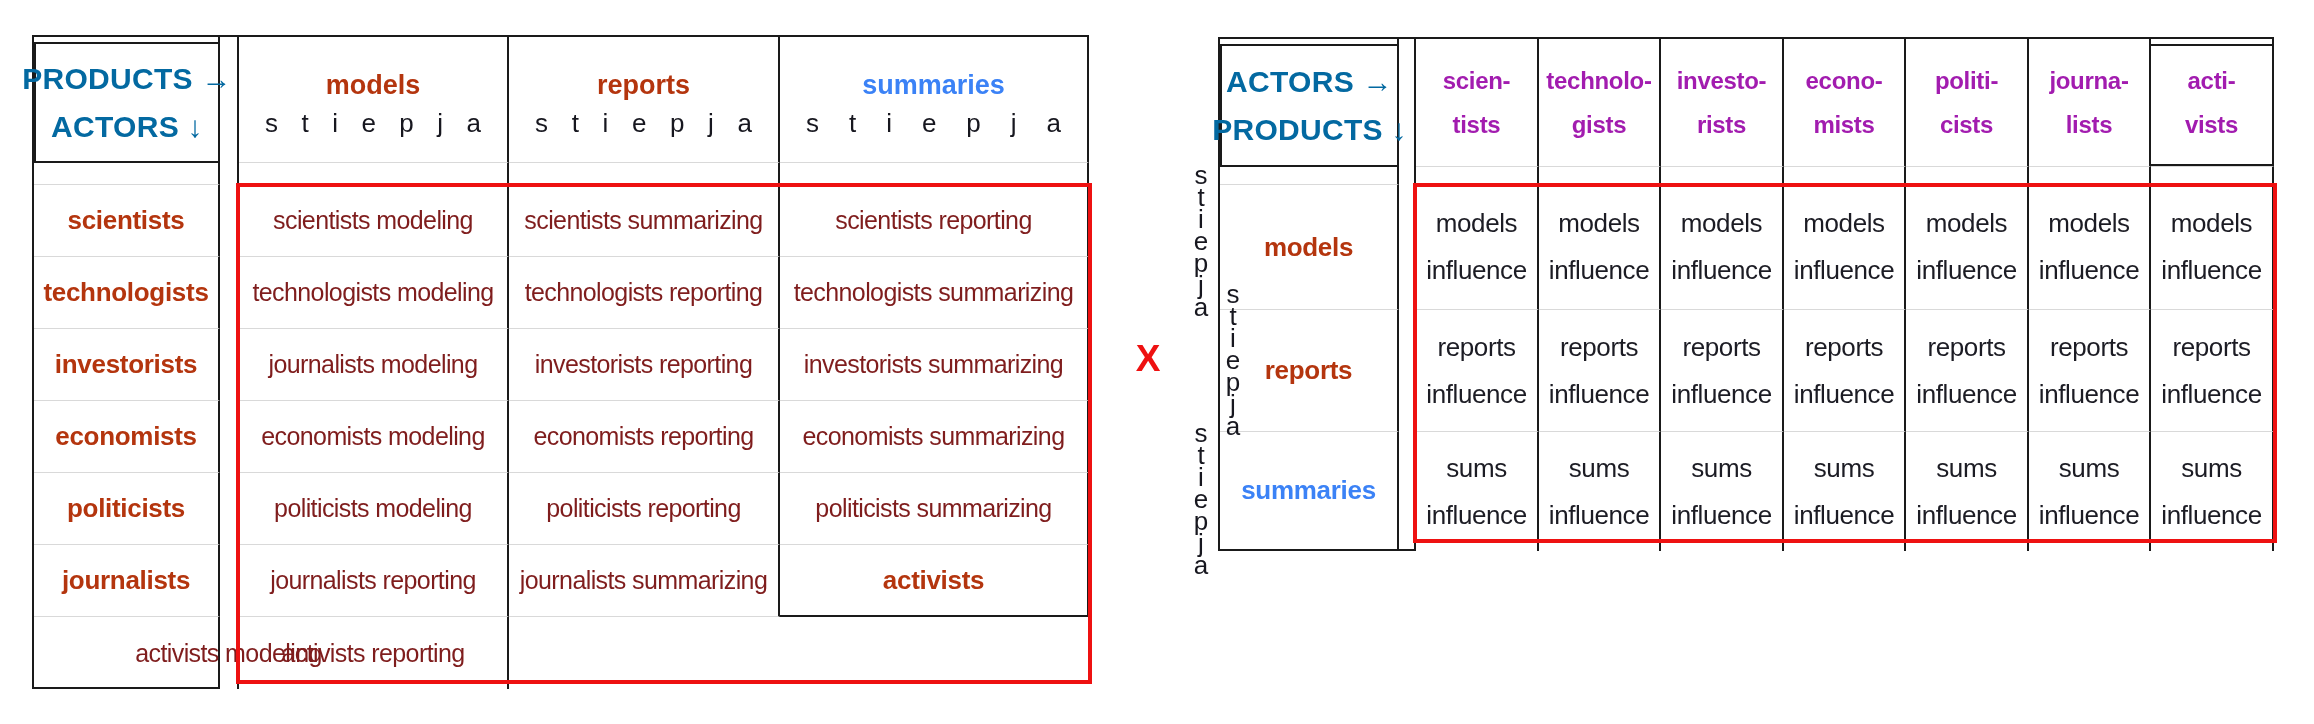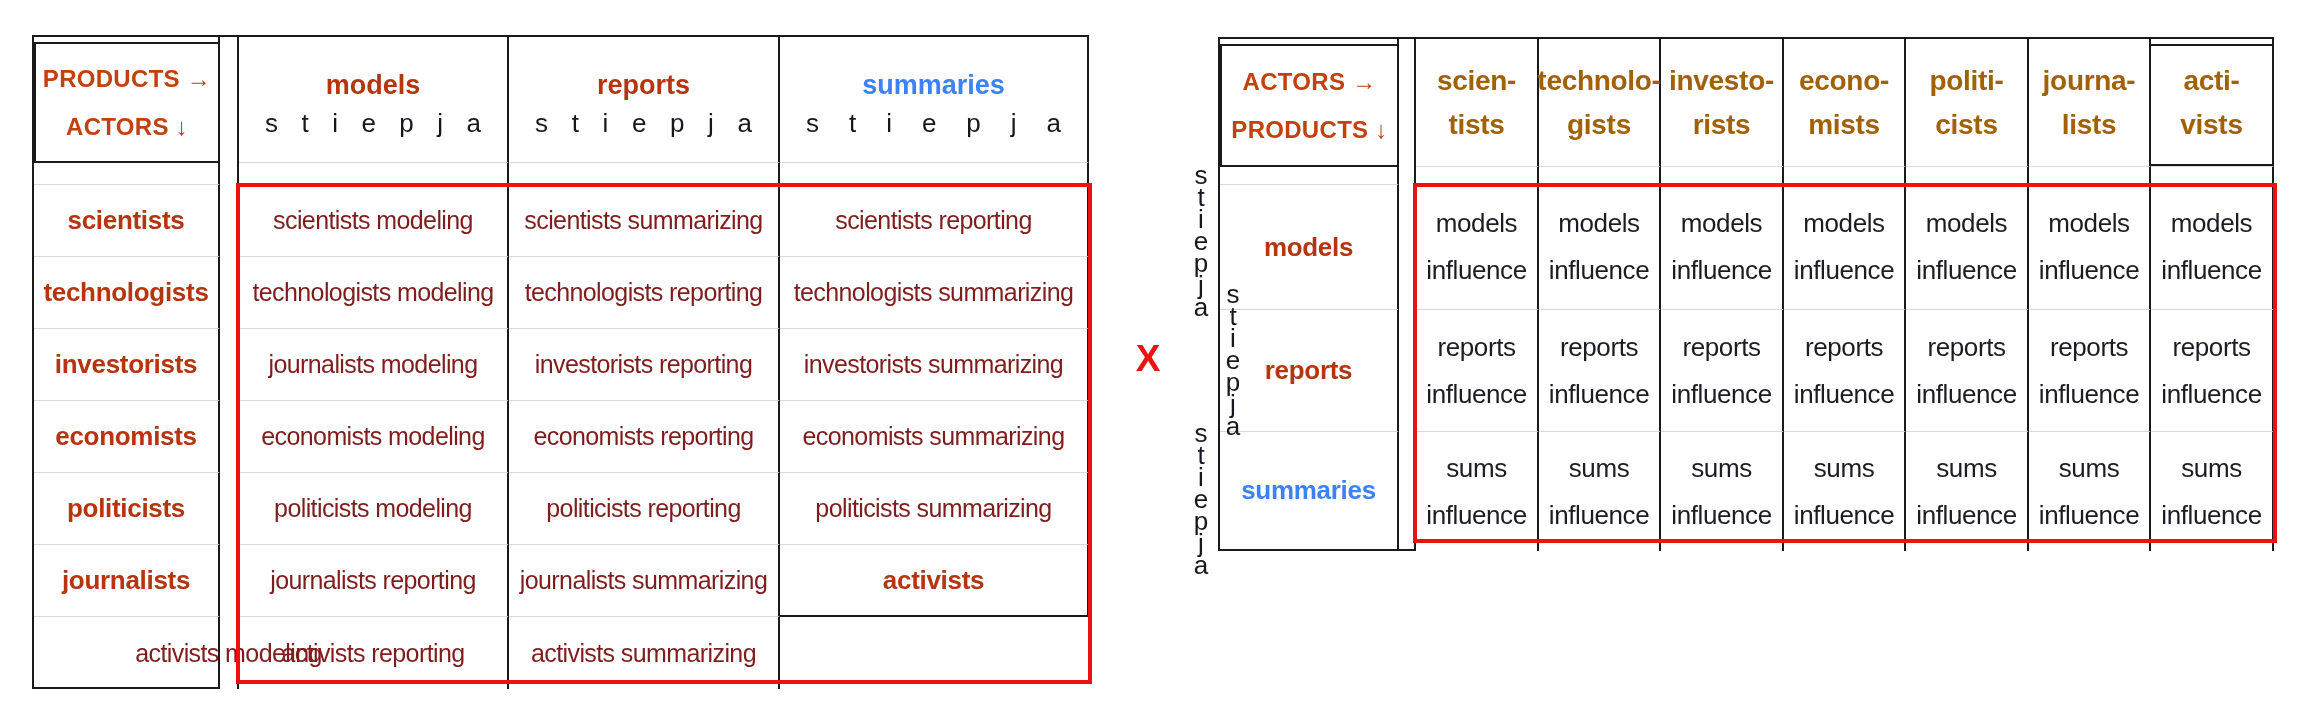--- a/index.html
+++ b/index.html
@@ -10,33 +10,33 @@
   }
   .tbl{position:absolute;display:grid;border-left:2px solid #1a1a1a;border-top:2px solid #1a1a1a;background:#fff;}
   .ltable{left:32px;top:35px;grid-template-columns:186px 19px 270px 271px 309px;grid-template-rows:126px 22px repeat(7,72px);}
   .rtable{left:1218px;top:37px;grid-template-columns:179px 17px 123px 122px 123px 122px 123px 122px 123px;grid-template-rows:128px 18px 125px 122px 119px;}
   .c{border-right:2px solid #1a1a1a;display:flex;align-items:center;justify-content:center;position:relative;min-width:0;min-height:0;}
   .gl{border-bottom:1px solid #d9d9d9;}
   .bb{border-bottom:2px solid #1a1a1a;}
   
   .cbox{position:absolute;top:5px;left:0;right:-2px;bottom:0;border:2px solid #1a1a1a;
         display:flex;flex-direction:column;align-items:center;justify-content:center;}
-  .cline{font-weight:bold;font-size:24px;line-height:48px;letter-spacing:.3px;color:#c2410c;white-space:nowrap;}
+  .cline{font-weight:bold;font-size:30px;line-height:48px;letter-spacing:.3px;color:#0369a1;white-space:nowrap;}
   
   .ph{flex-direction:column;justify-content:center;padding-top:10px;gap:7px;}
   .pname{font-weight:bold;font-size:27px;white-space:nowrap;}
   .accent{color:#b4350e;}
   .dark{color:#3b82f6;}
   .lrow{display:flex;justify-content:space-between;width:100%;box-sizing:border-box;padding:0 26px;font-size:26px;color:#17171f;}
   
   .rl{font-weight:bold;font-size:26px;letter-spacing:-.3px;white-space:nowrap;}
   .dat{font-size:25px;letter-spacing:-.6px;white-space:nowrap;color:#7f1d1d;}
   
   .rch{flex-direction:column;justify-content:center;}
-  .rchl{font-weight:bold;font-size:28px;line-height:44px;letter-spacing:-.3px;color:#a16207;white-space:nowrap;}
+  .rchl{font-weight:bold;font-size:24px;line-height:44px;letter-spacing:-.3px;color:#a21caf;white-space:nowrap;}
   .avbox{position:absolute;top:5px;left:-2px;right:-2px;bottom:0;border:2px solid #1a1a1a;pointer-events:none;}
   
   .rd{flex-direction:column;justify-content:center;}
   .rdl{font-size:26px;line-height:47px;letter-spacing:-.4px;white-space:nowrap;color:#1c1c24;}
   
   .redbox{position:absolute;border:4px solid #ee1111;box-sizing:border-box;pointer-events:none;}
   .redbox.l{left:202px;top:146px;width:856px;height:501px;}
   .redbox.r{left:193px;top:144px;width:864px;height:360px;}
   
   .vstrip{position:absolute;width:22px;display:flex;flex-direction:column;align-items:center;
@@ -149,21 +149,20 @@
   <div class="c"></div>
   <div class="c gl dat">journalists reporting</div>
   <div class="c gl dat">journalists summarizing</div>
 
   <div class="c bb">
       <span class="rl accent">activists</span>
     </div>
   <div class="c bb"></div>
   <div class="c dat">activists modeling</div>
   <div class="c dat">activists reporting</div>
-  <div class="c dat">activists summarizing</div>
 
   <div class="redbox l"></div>
 </div>
 
 <div class="xop">X</div>
 
 <div class="tbl rtable">
 
   <div class="c">
     <div class="cbox">

